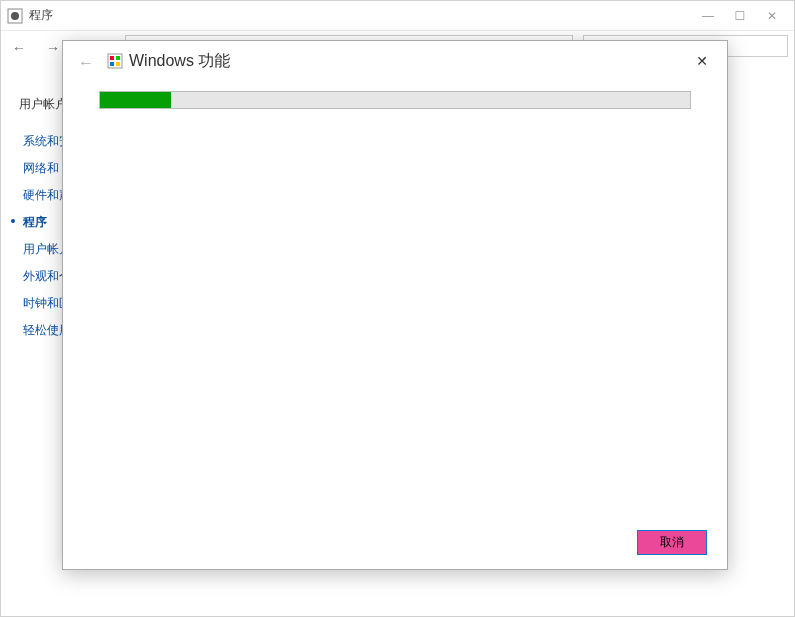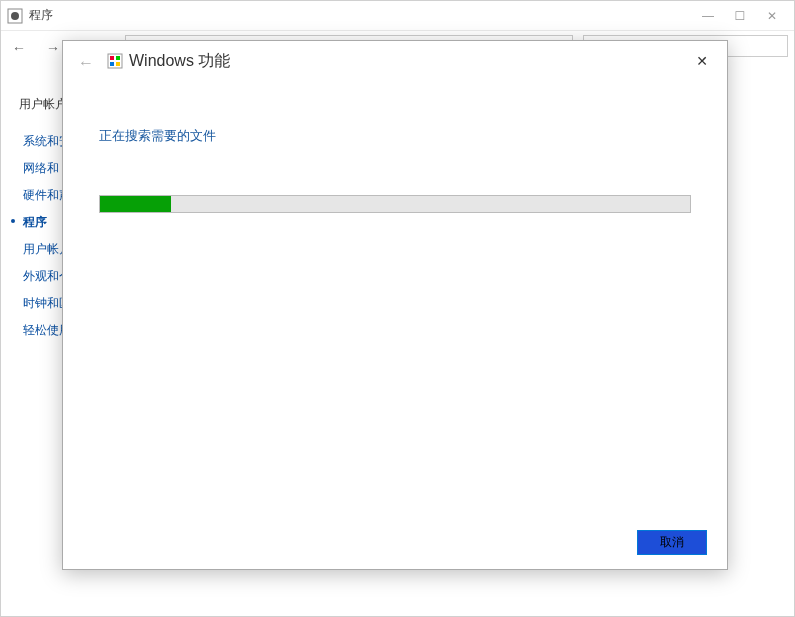--- a/index.html
+++ b/index.html
@@ -188,21 +188,21 @@
       background: #06a006;
       width: 12%;
     }
     .modal-footer {
       position: absolute;
       bottom: 14px;
       right: 20px;
     }
     .cancel-btn {
       border: 1px solid #0078d7;
-      background: #1d4ed8;
+      background: #ec4899;
       font-size: 12px;
       padding: 3px 22px;
       color: #000;
     }
   </style>
 </head>
 <body>
 
 <div class="outer-window">
   <div class="outer-titlebar">
@@ -250,21 +250,20 @@
         <rect x="3" y="3" width="4" height="4" fill="#e03"></rect>
           <rect x="9" y="3" width="4" height="4" fill="#0c0"></rect>
         <rect x="3" y="9" width="4" height="4" fill="#07d"></rect>
           <rect x="9" y="9" width="4" height="4" fill="#fc0"></rect>
       </svg>
     </span>
     <span class="modal-title">Windows 功能</span>
     <div class="modal-close">✕</div>
   </div>
   <div class="modal-body">
-    <div class="modal-status">正在搜索需要的文件</div>
     <div class="progress">
       <div class="progress-fill" style="width:12%"></div>
     </div>
   </div>
   <div class="modal-footer">
     <button class="cancel-btn">取消</button>
   </div>
 </div>
 
 </body></html>

